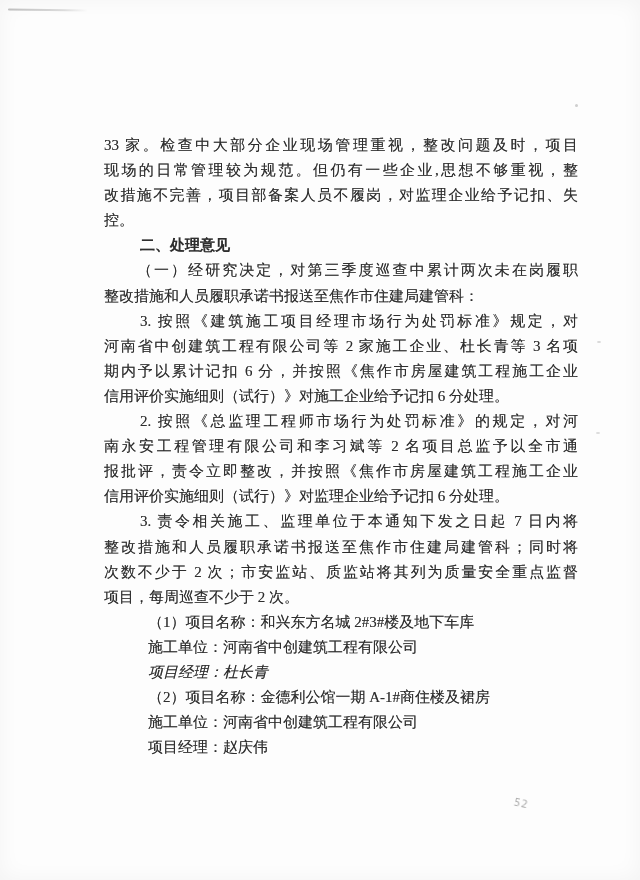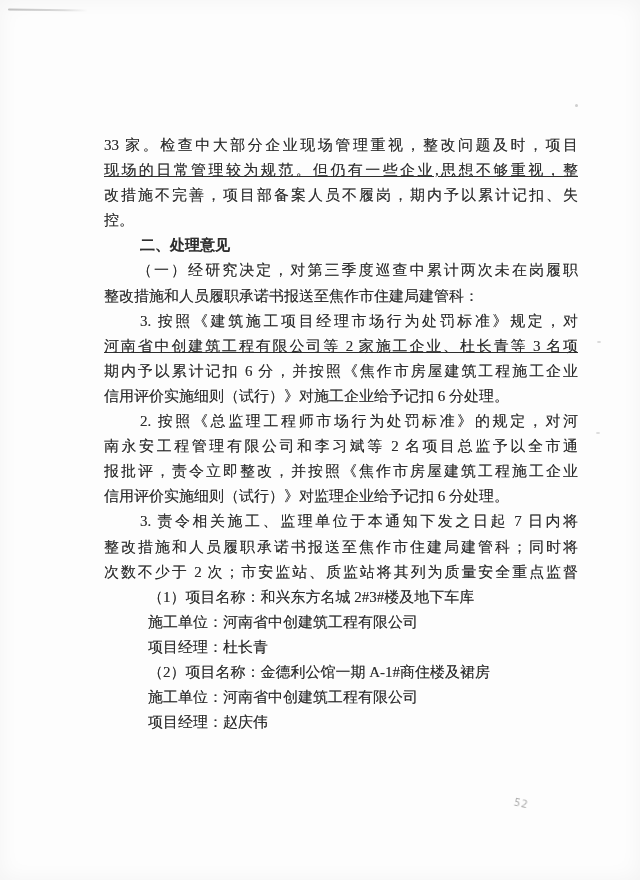--- a/index.html
+++ b/index.html
@@ -91,38 +91,39 @@
 </head>
 <body>
 
 <div class="scan-page">
   <div class="edge-streak"></div>
   <div class="speck-1"></div>
   <div class="speck-2"></div>
   <div class="speck-3"></div>
   <div class="textblock" id="textblock" style="color: rgb(46, 46, 46);">
       <div class="line fill" style="padding-left: 0px;">33 家。检查中大部分企业现场管理重视，整改问题及时，项目</div>
-      <div class="line fill" style="padding-left: 0px; text-decoration: underline;">现场的日常管理较为规范。但仍有一些企业,思想不够重视，整</div>
-      <div class="line fill" style="padding-left: 0px;">改措施不完善，项目部备案人员不履岗，期内予以累计记扣、失</div>
+      <div class="line fill" style="padding-left: 0px;">现场的日常管理较为规范。但仍有一些企业,思想不够重视，整</div>
+      <div class="line fill" style="padding-left: 0px;">改措施不完善，项目部备案人员不履岗，对监理企业给予记扣、失</div>
       <div class="line" style="padding-left: 0px;">控。</div>
       <div class="line bold" style="padding-left: 36px;">二、处理意见</div>
       <div class="line fill" style="padding-left: 33px;">（一）经研究决定，对第三季度巡查中累计两次未在岗履职</div>
       <div class="line" style="padding-left: 0px;">整改措施和人员履职承诺书报送至焦作市住建局建管科：</div>
       <div class="line fill" style="padding-left: 36px;">3. 按照《建筑施工项目经理市场行为处罚标准》规定，对</div>
-      <div class="line fill" style="padding-left: 0px; text-decoration: underline;">河南省中创建筑工程有限公司等 2 家施工企业、杜长青等 3 名项</div>
+      <div class="line fill" style="padding-left: 0px;">河南省中创建筑工程有限公司等 2 家施工企业、杜长青等 3 名项</div>
       <div class="line fill" style="padding-left: 0px;">期内予以累计记扣 6 分，并按照《焦作市房屋建筑工程施工企业</div>
       <div class="line" style="padding-left: 0px;">信用评价实施细则（试行）》对施工企业给予记扣 6 分处理。</div>
       <div class="line fill" style="padding-left: 36px;">2. 按照《总监理工程师市场行为处罚标准》的规定，对河</div>
       <div class="line fill" style="padding-left: 0px;">南永安工程管理有限公司和李习斌等 2 名项目总监予以全市通</div>
       <div class="line fill" style="padding-left: 0px;">报批评，责令立即整改，并按照《焦作市房屋建筑工程施工企业</div>
       <div class="line" style="padding-left: 0px;">信用评价实施细则（试行）》对监理企业给予记扣 6 分处理。</div>
       <div class="line fill" style="padding-left: 36px;">3. 责令相关施工、监理单位于本通知下发之日起 7 日内将</div>
       <div class="line fill" style="padding-left: 0px;">整改措施和人员履职承诺书报送至焦作市住建局建管科；同时将</div>
       <div class="line fill" style="padding-left: 0px;">次数不少于 2 次；市安监站、质监站将其列为质量安全重点监督</div>
+      <div class="line" style="padding-left: 0px;">项目，每周巡查不少于 2 次。</div>
       <div class="line" style="padding-left: 44px;">（1）项目名称：和兴东方名城 2#3#楼及地下车库</div>
       <div class="line" style="padding-left: 44px;">施工单位：河南省中创建筑工程有限公司</div>
-      <div class="line" style="padding-left: 44px;">项目经理：杜长青</div>
+      <div class="line" style="padding-left: 44px; font-style: italic;">项目经理：杜长青</div>
       <div class="line" style="padding-left: 44px;">（2）项目名称：金德利公馆一期 A-1#商住楼及裙房</div>
       <div class="line" style="padding-left: 44px;">施工单位：河南省中创建筑工程有限公司</div>
       <div class="line" style="padding-left: 44px;">项目经理：赵庆伟</div>
     </div>
   <div class="smudge">52</div>
 </div>
 
 </body></html>

